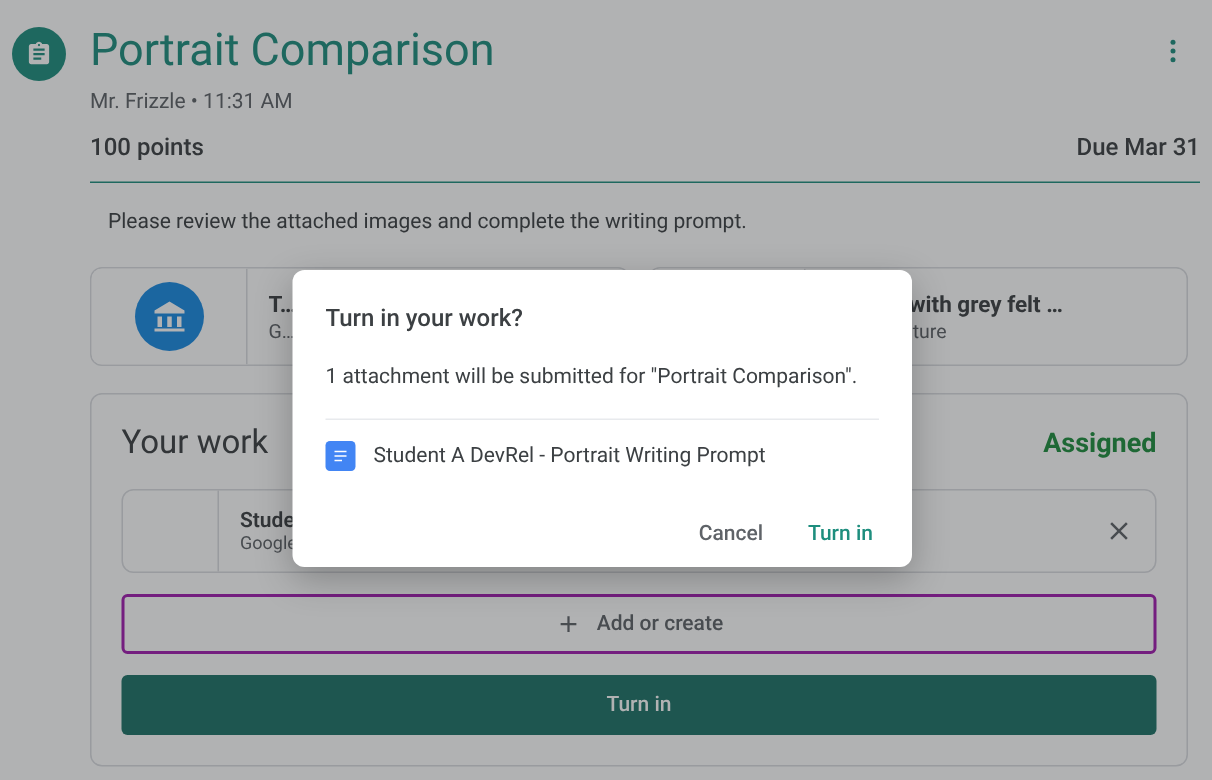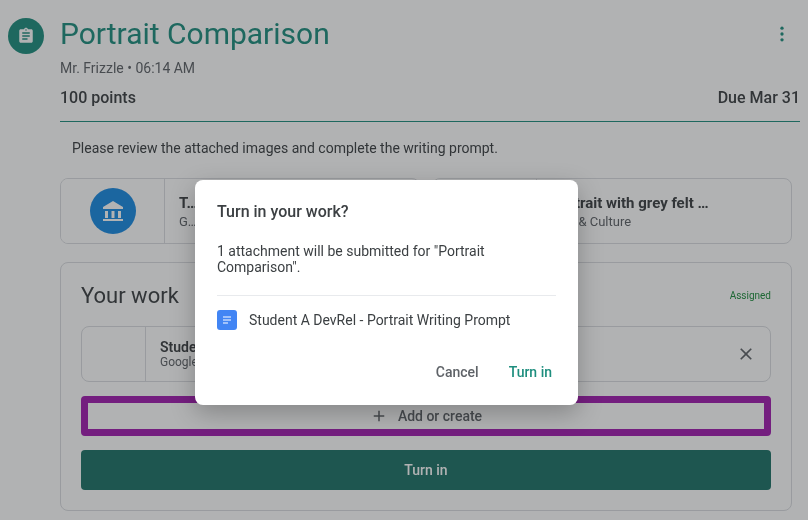--- a/index.html
+++ b/index.html
@@ -133,22 +133,22 @@
       display: flex;
       justify-content: space-between;
       align-items: center;
     }
     .work-title {
       font-size: 22px;
       color: #3c4043;
     }
     .status {
       color: #1e8e3e;
-      font-weight: 400;
-      font-size: 10px;
+      font-weight: 700;
+      font-size: 18px;
     }
     .work-attachment {
       margin-top: 18px;
       border: 1px solid #dadce0;
       border-radius: 8px;
       height: 56px;
       display: flex;
       align-items: center;
     }
     .work-attachment-thumb {
@@ -171,21 +171,21 @@
     }
     .remove-btn {
       width: 48px;
       display: flex;
       align-items: center;
       justify-content: center;
       cursor: pointer;
     }
     .add-create {
       margin-top: 14px;
-      border: 7px solid #a21caf;
+      border: 2px solid #a21caf;
       border-radius: 4px;
       height: 40px;
       display: flex;
       align-items: center;
       justify-content: center;
       gap: 10px;
       cursor: pointer;
       color: #5f6368;
       font-size: 14px;
       font-weight: 500;
@@ -205,25 +205,25 @@
     }
     .scrim {
       position: absolute;
       inset: 0;
       background: rgba(32,33,36,0.35);
     }
     .dialog {
       position: absolute;
       left: 195px;
       top: 180px;
-      width: 383px;
+      width: 413px;
       background: #fff;
       border-radius: 8px;
       box-shadow: 0 8px 24px rgba(0,0,0,0.25);
-      padding: 22px 22px 19px 22px;
+      padding: 22px 22px 8px 22px;
     }
     .dialog-title {
       font-size: 16px;
       font-weight: 500;
       color: #3c4043;
     }
     .dialog-body {
       font-size: 14px;
       color: #3c4043;
       margin-top: 22px;
@@ -271,21 +271,21 @@
 <div class="page">
   <div class="header">
     <div class="assignment-icon">
       <svg width="18" height="18" viewBox="0 0 24 24">
           <path d="M19 3h-4.18C14.4 1.84 13.3 1 12 1s-2.4.84-2.82 2H5c-1.1 0-2 .9-2 2v14c0 1.1.9 2 2 2h14c1.1 0 2-.9 2-2V5c0-1.1-.9-2-2-2zm-7 0c.55 0 1 .45 1 1s-.45 1-1 1-1-.45-1-1 .45-1 1-1zM7 7h10v2H7V7zm0 4h10v2H7v-2zm0 4h7v2H7v-2z"></path>
         </svg>
     </div>
     <div class="header-main">
       <div class="title">Portrait Comparison</div>
       <div class="subtitle">
-        <span>Mr. Frizzle</span><span> • </span><span>06:14 AM</span>
+        <span>Mr. Frizzle</span><span> • </span><span>11:31 AM</span>
       </div>
     </div>
     <div class="kebab">
       <svg width="20" height="20" viewBox="0 0 24 24" fill="currentColor">
           <circle cx="12" cy="5" r="2"></circle>
           <circle cx="12" cy="12" r="2"></circle>
           <circle cx="12" cy="19" r="2"></circle>
         </svg>
     </div>
   </div>

